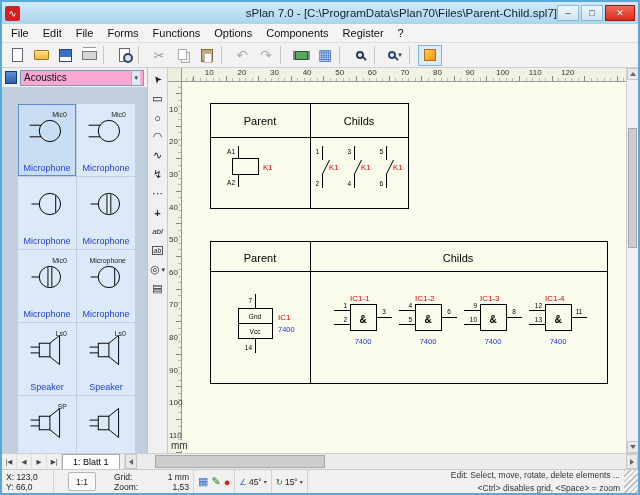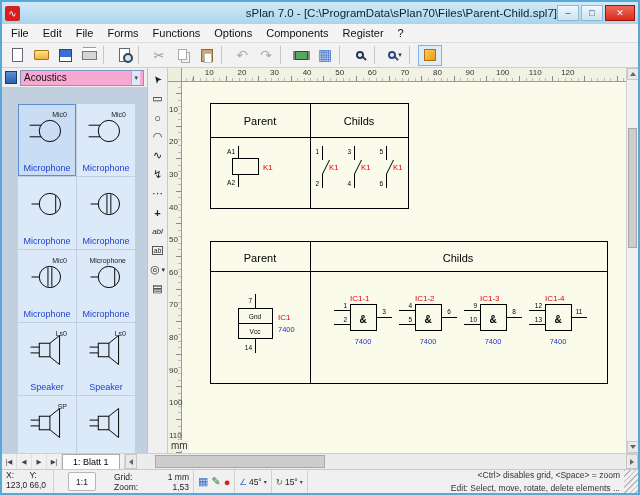--- a/index.html
+++ b/index.html
@@ -96,21 +96,21 @@
   .tabrow{height:16px;display:flex;align-items:stretch;background:#f0f0f0;border-top:1px solid #cfcfcf;font-size:9px;flex:none;}
   .tnav{width:15px;display:flex;align-items:center;justify-content:center;font-size:6.5px;color:#444;border-right:1px solid #ddd;}
   .sheettab{padding:0 10px;display:flex;align-items:center;background:#fff;border:1px solid #aaa;border-bottom:none;color:#000;}
   .hscroll{flex:1;position:relative;background:#ececec;margin-left:4px;border-left:1px solid #d5d5d5;}
   .ha{position:absolute;top:0;bottom:0;width:12px;background:#e9e9e9;border:1px solid #c6c6c6;display:flex;align-items:center;justify-content:center;}
   .ha.left{left:0;} .ha.right{right:0;}
   .hthumb{position:absolute;top:1px;bottom:1px;left:30px;width:170px;background:#cdcdcd;border:1px solid #a8a8a8;}
   
   .statusbar{height:24px;display:flex;align-items:stretch;background:#f0f0f0;border-top:1px solid #c9c9c9;font-size:8.5px;color:#222;flex:none;}
   .seg{border-right:1px solid #d2d2d2;display:flex;align-items:center;padding:0 4px;gap:3px;}
-  .seg.xy{flex-direction:row;align-items:flex-start;justify-content:center;width:52px;gap:0;line-height:10px;}
+  .seg.xy{flex-direction:column;align-items:flex-start;justify-content:center;width:52px;gap:0;line-height:10px;}
   .seg.scale{width:28px;justify-content:center;border:1px solid #b5b5b5;background:#fafafa;margin:2px 14px;border-radius:2px;}
   .seg.gridzoom{flex-direction:column;align-items:stretch;justify-content:center;width:84px;gap:0;line-height:10px;}
   .gz{display:flex;justify-content:space-between;}
   .seg.sicons span{font-size:11px;}
   .sic-red{color:#d42020;}
   .sic-grid{color:#3a6fca;}
   .sic-pencil{color:#2c7a2c;}
   .seg.angle,.seg.rot{gap:2px;}
   .seg .caret{font-size:6px;color:#444;}
   .spacer{flex:1;}
@@ -595,22 +595,22 @@
       <span>45°</span>
       <span class="caret">▾</span>
     </div>
     <div class="seg rot">
       <span style="color:#2c7a2c;">↻</span>
       <span>15°</span>
       <span class="caret">▾</span>
     </div>
     <div class="spacer"></div>
     <div class="seg help">
+      <span>Edit: Select, move, rotate, delete elements ...</span>
       <span>&lt;Ctrl&gt; disables grid, &lt;Space&gt; = zoom</span>
-      <span>Edit: Select, move, rotate, delete elements ...</span>
     </div>
     <div class="grip"></div>
   </div>
 
   <svg class="defs">
     <defs>
       <g id="sym-mic-a" stroke="#000" fill="none">
         <circle cx="33" cy="20" r="11"></circle>
         <line x1="12" y1="14" x2="24" y2="14"></line>
         <line x1="12" y1="26" x2="24" y2="26"></line>

